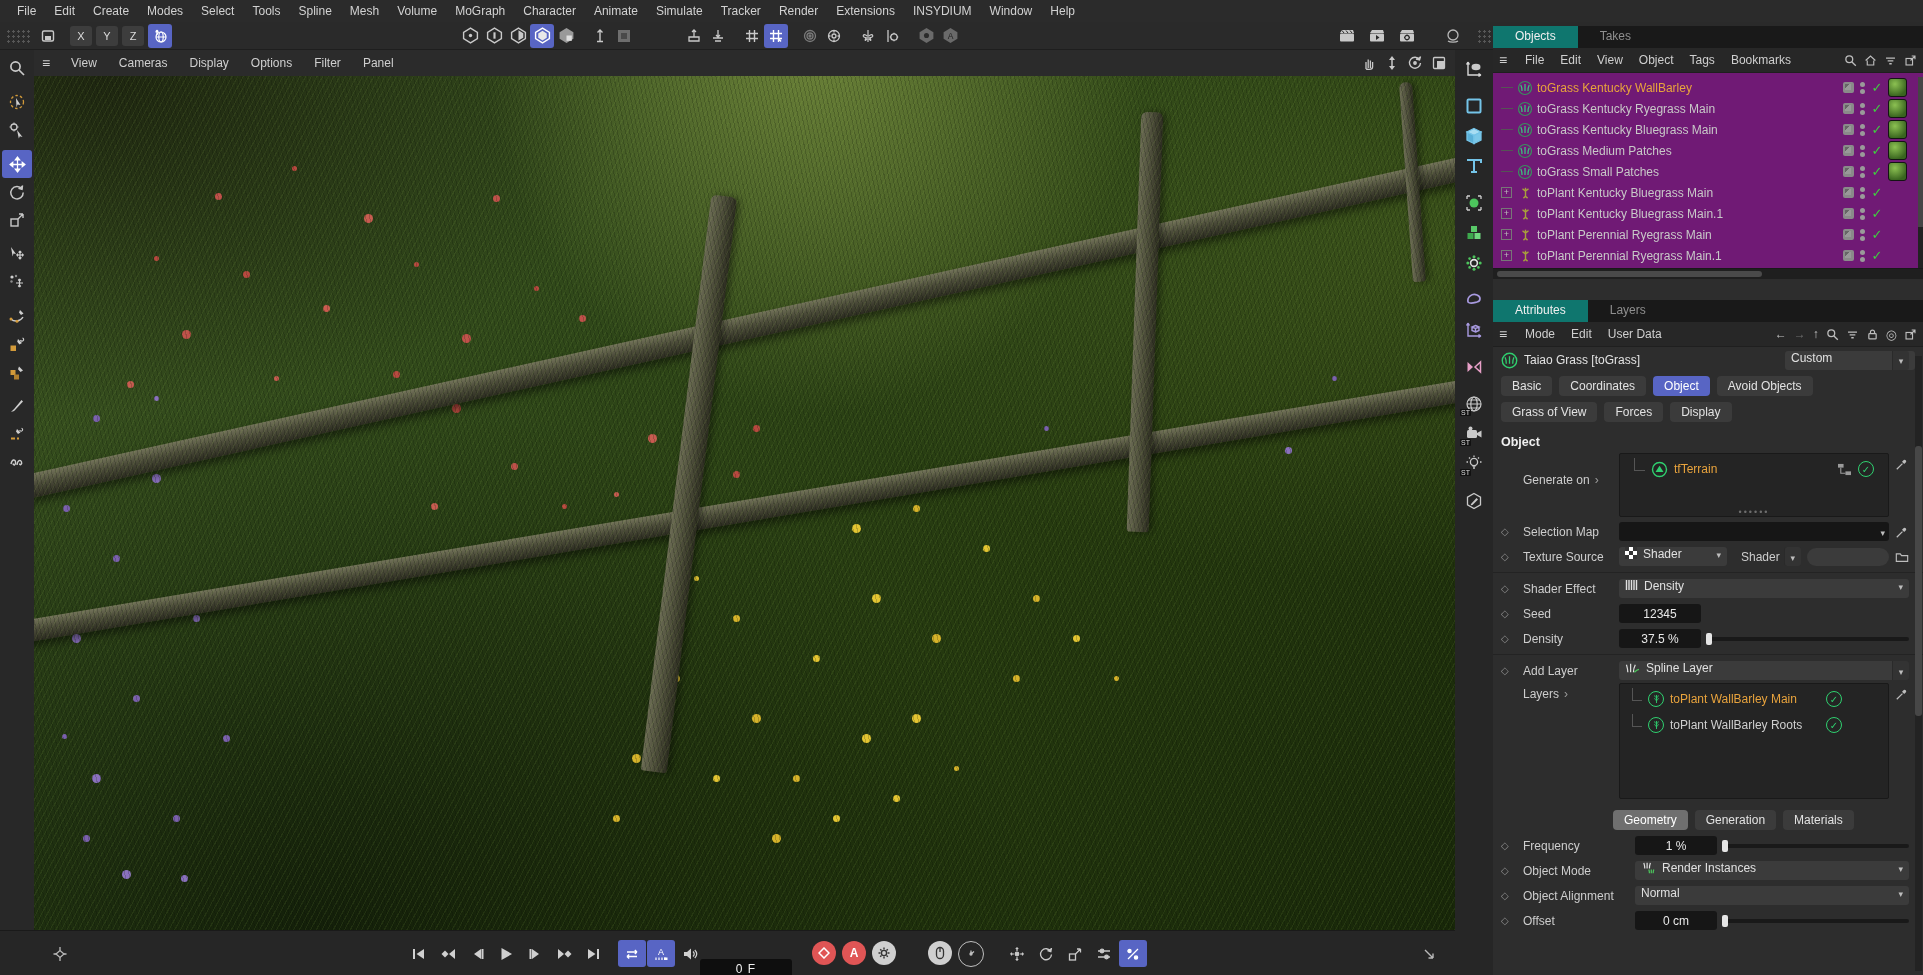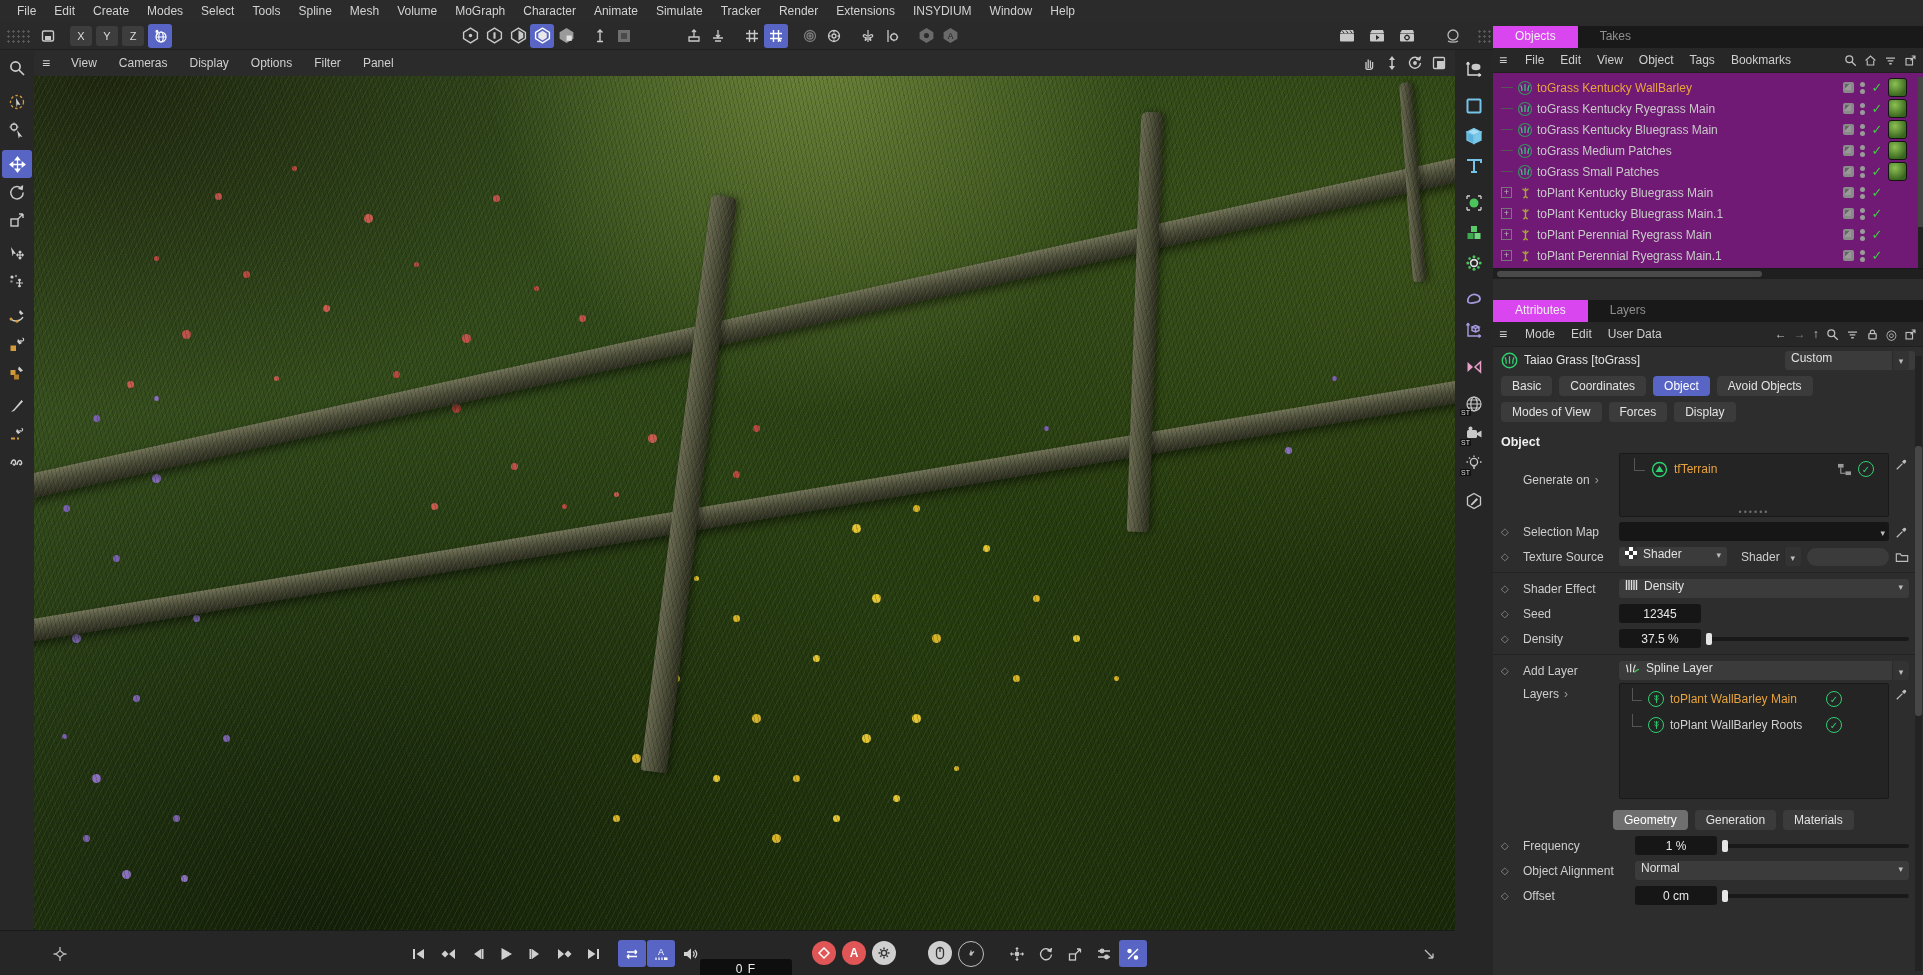--- a/index.html
+++ b/index.html
@@ -68,21 +68,21 @@
   #righttools{position:absolute;left:1455px;top:50px;width:38px;height:880px;background:#262626;
               display:flex;flex-direction:column;align-items:center;padding-top:4px;box-sizing:border-box}
   .rtb{width:32px;height:30px;border-radius:3px;display:flex;align-items:center;justify-content:center;flex:none;position:relative}
   .stbadge{position:absolute;left:2px;bottom:3px;background:#111;color:#ddd;font-size:7px;padding:0 1px;border-radius:1px}
   .rgap{height:7px;flex:none}
 
   
   #rpanel{position:absolute;left:1493px;top:26px;width:430px;height:949px;background:#2d2d2d;box-sizing:border-box}
   .ptabs{height:22px;background:#191919;display:flex;align-items:flex-end}
   .ptab{padding:3px 22px;color:#8f8f8f;height:16px}
-  .ptab.on{background:#d946ef;color:#efefef}
+  .ptab.on{background:#0f766e;color:#efefef}
   .pmenu{height:24px;background:#272727;display:flex;align-items:center;padding:0 6px;border-bottom:1px solid #1f1f1f}
   .pmenu .mi{padding:0 8px;color:#cfcfcf}
   .pmenu .icons{margin-left:auto;display:flex;gap:7px;align-items:center;color:#bdbdbd}
   .uarr{font-size:12px;color:#c5c5c5}
   .dim{color:#6f6f6f}
   .target::before{content:"◎";font-size:13px}
 
   
   #olist{padding:4px 10px 2px 4px;background:#701a75;position:relative}
   .orow{height:21px;display:flex;align-items:center;gap:4px;padding-left:4px}
@@ -858,21 +858,21 @@
     </span>
   </div>
 
   <div class="btnrow">
     <span class="pbtn">Basic</span>
     <span class="pbtn">Coordinates</span>
     <span class="pbtn on">Object</span>
     <span class="pbtn">Avoid Objects</span>
   </div>
   <div class="btnrow">
-    <span class="pbtn">Modes of View</span>
+    <span class="pbtn">Grass of View</span>
     <span class="pbtn">Forces</span>
     <span class="pbtn">Display</span>
   </div>
 
   <div class="sect">Object</div>
 
   <div class="prow" style="align-items:start;min-height:66px">
     <span></span>
     <span class="plabel chev" style="margin-top:20px">Generate on</span>
     <span class="ctl" style="align-items:start">
@@ -1044,20 +1044,34 @@
 
   <div class="prow wide">
     <span class="dia"></span>
     <span class="plabel">Frequency</span>
     <span class="ctl">
       <span class="field vfield">1 %</span>
       <span class="slider"><span class="fill" style="width: 2%;"><span class="knob"></span></span></span>
     </span>
   </div>
 
+  <div class="prow wide">
+    <span class="dia"></span>
+    <span class="plabel">Object Mode</span>
+    <span class="ctl">
+      <span class="drop" style="flex:1">
+        <svg width="15" height="14" viewBox="0 0 16 15">
+            <path d="M4 8 C4 5 3.5 3.5 3 2 M6.5 8 C6.5 5 6.5 3.5 6.5 2 M9 8 C9 5 9.5 3.5 10 2" stroke="#e0e0e0" fill="none" stroke-width="1.3"></path>
+            <path d="M9 13 C9 11 8.7 10 8.3 9 M11 13 C11 11 11 10 11 9 M13 13 C13 11 13.3 10 13.7 9" stroke="#4cc45c" fill="none" stroke-width="1.3"></path>
+          </svg>
+        <span>Render Instances</span>
+        <span class="caret" style="margin-left:auto"></span>
+      </span>
+    </span>
+  </div>
 
   <div class="prow wide">
     <span class="dia"></span>
     <span class="plabel">Object Alignment</span>
     <span class="ctl">
       <span class="drop" style="flex:1">
         <span>Normal</span>
         <span class="caret" style="margin-left:auto"></span>
       </span>
     </span>

